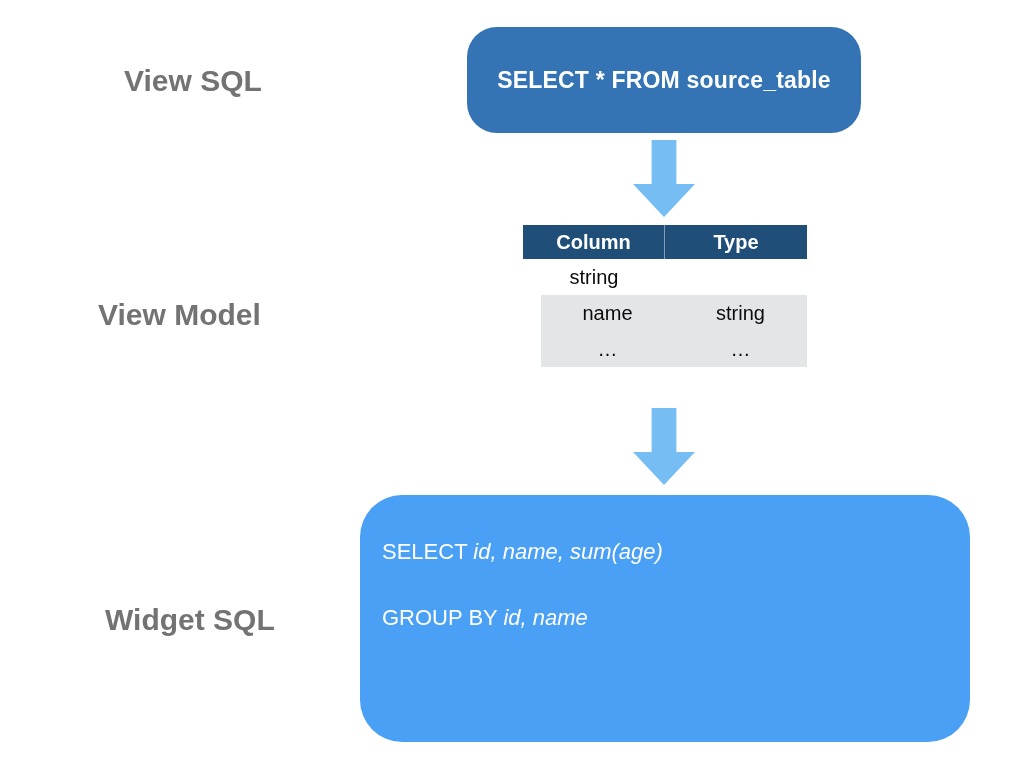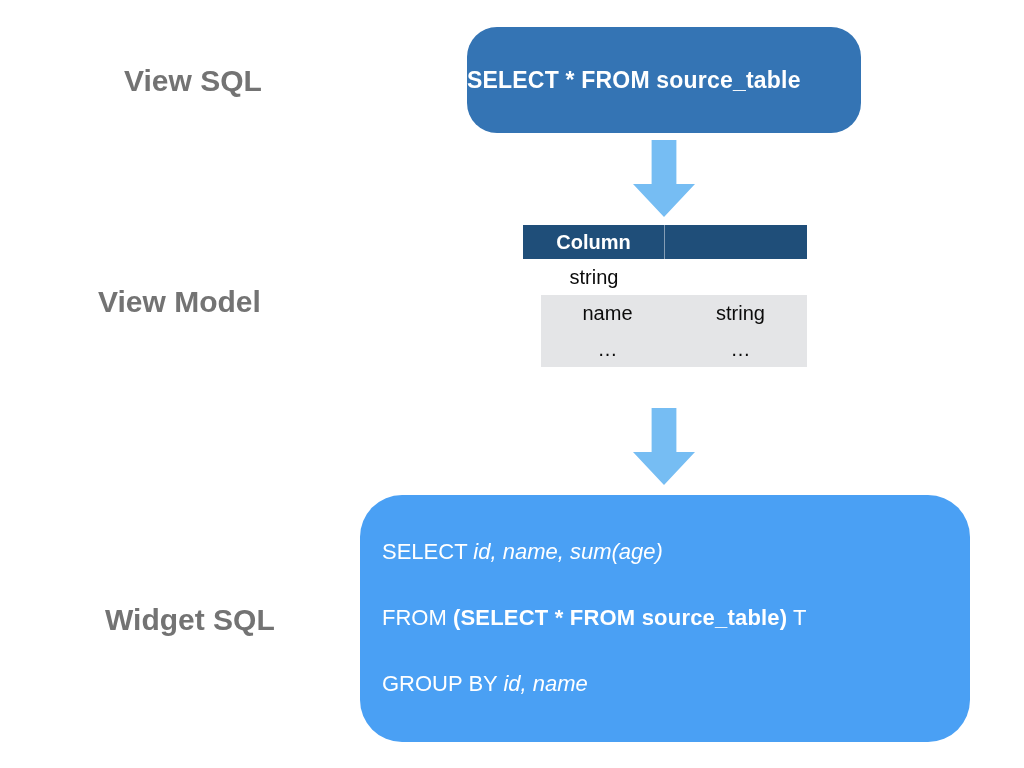--- a/index.html
+++ b/index.html
@@ -16,32 +16,32 @@
     overflow: hidden;
   }
   .row-label {
     position: absolute;
     font-size: 30px;
     font-weight: 700;
     color: #737373;
     white-space: nowrap;
   }
   #lbl-view-sql   { left: 124px; top: 64px; }
-  #lbl-view-model { left: 98px;  top: 285px; }
+  #lbl-view-model { left: 98px;  top: 298px; }
   #lbl-widget-sql { left: 105px; top: 603px; }
 
   .top-box {
     position: absolute;
     left: 467px; top: 27px;
     width: 394px; height: 106px;
     background: var(--view-sql-box-bg, #3474B4);
     border-radius: 30px;
     display: flex;
     align-items: center;
-    justify-content: flex-start;
+    justify-content: center;
   }
   .top-box span {
     color: var(--text-on-blue, #ffffff);
     font-size: 23px;
     font-weight: 700;
     letter-spacing: 0.2px;
   }
 
   .arrow {
     position: absolute;
@@ -117,39 +117,39 @@
 
   <div class="top-box">
     <span>SELECT * FROM source_table</span>
   </div>
 
   <div class="arrow arrow1"></div>
 
   <div class="model-table">
     <div class="thead">
       <div class="th">Column</div>
+      <div class="th">Type</div>
     </div>
     <div class="tr">
       <div class="td">string</div>
     </div>
     <div class="tr alt">
       <div class="td">name</div>
       <div class="td">string</div>
     </div>
     <div class="tr alt">
       <div class="td">…</div>
       <div class="td">…</div>
     </div>
   </div>
 
   <div class="row-label" id="lbl-view-model">View Model</div>
 
   <div class="arrow arrow2"></div>
 
   <div class="widget-box">
     <div class="sql-line"><span>SELECT </span><span class="italic">id, name, sum(age)</span></div>
-    <div class="sql-line"><span>FROM </span><span class="bold">(SELECT * FROM source_table)</span><span> T</span></div>
     <div class="sql-line"><span>GROUP BY </span><span class="italic">id, name</span></div>
   </div>
 
   <div class="row-label" id="lbl-widget-sql">Widget SQL</div>
 
 </div>
 
 </body></html>

